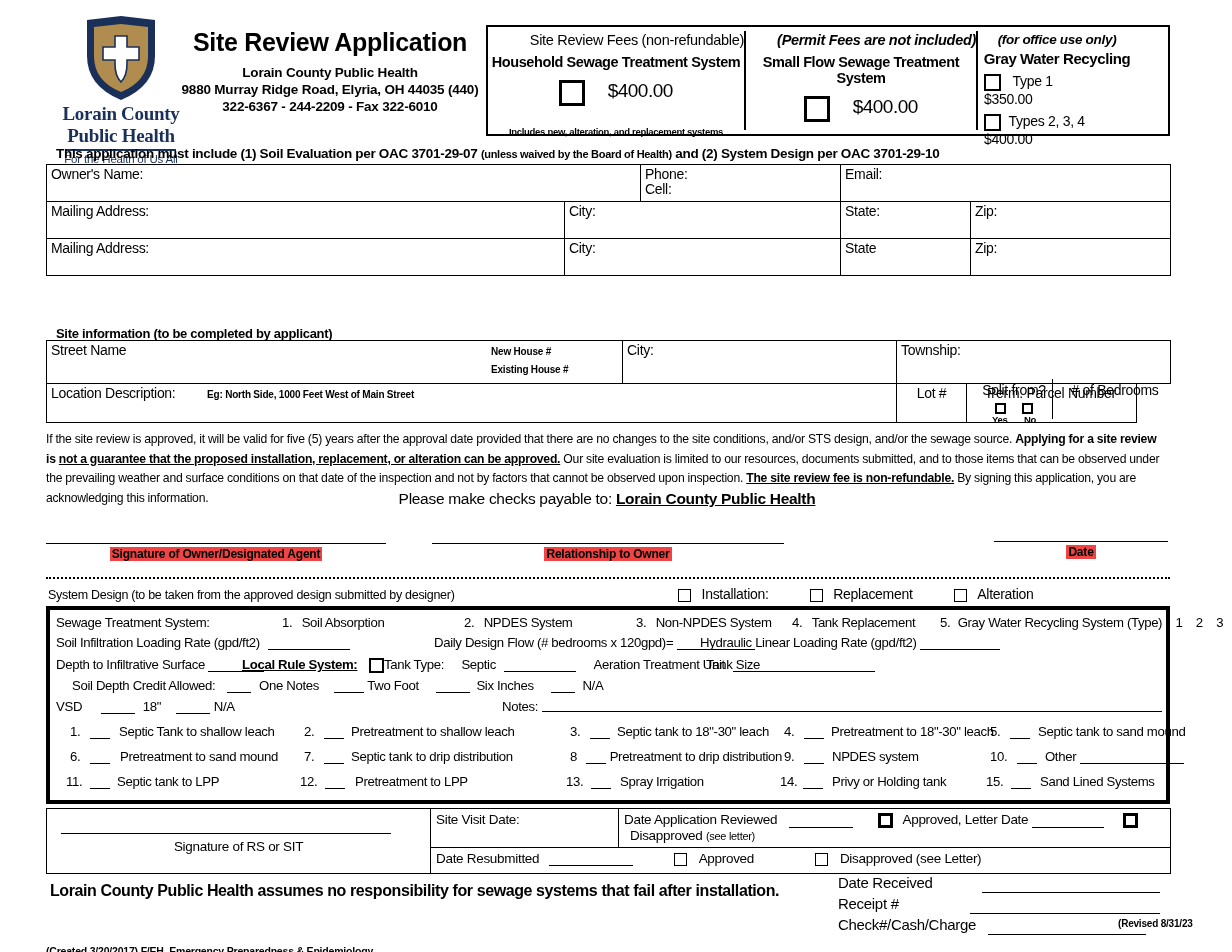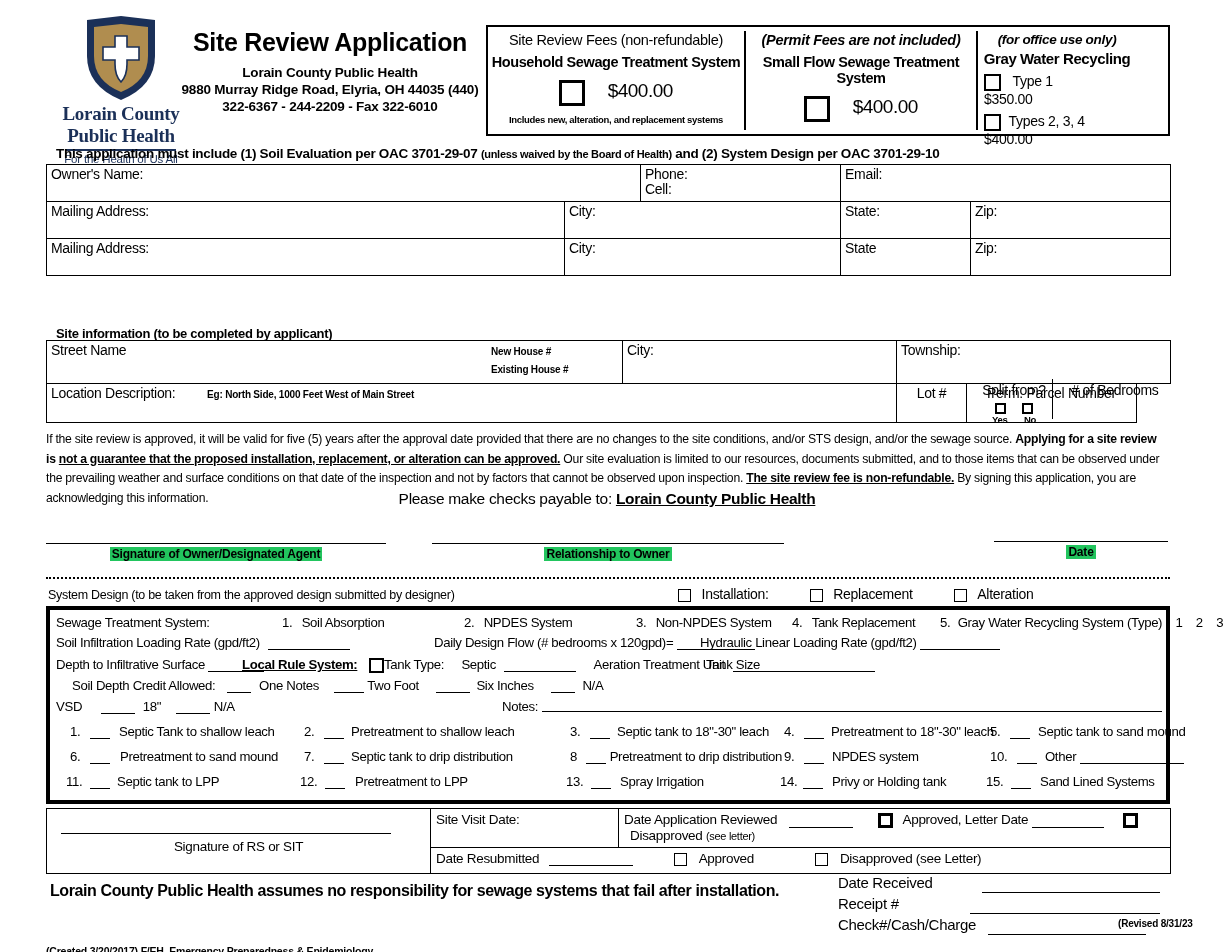--- a/index.html
+++ b/index.html
@@ -10,21 +10,21 @@
     -webkit-font-smoothing:none;
   }
   .page{position:relative;width:1232px;height:952px;overflow:hidden;}
 
   
   .abs{position:absolute;}
   .b{font-weight:bold;}
   .i{font-style:italic;}
   .u{text-decoration:underline;}
   .ctr{text-align:center;}
-  .hl{background:#22c55e;padding:0 2px;}
+  .hl{background:#ef4444;padding:0 2px;}
 
   .box{
     display:inline-block;border:2px solid #000;background:#fff;
     width:13px;height:13px;vertical-align:middle;box-sizing:border-box;
   }
   .box.lg{width:26px;height:26px;border-width:3px;}
   .box.md{width:17px;height:17px;border-width:2px;}
   .box.sm{width:11px;height:11px;border-width:2px;}
   .box.thin{border-width:1.5px;}
 
@@ -45,21 +45,21 @@
     left:180px;top:28px;width:300px;text-align:center;
     font-size:25px;font-weight:bold;letter-spacing:-0.3px;
   }
   .org{left:170px;top:64px;width:320px;text-align:center;
     font-size:13.5px;font-weight:bold;line-height:17px;letter-spacing:-0.2px;}
 
   
   .fee{left:486px;top:25px;width:684px;height:111px;border:2px solid #000;box-sizing:border-box;}
   .fee .vsep{position:absolute;top:4px;bottom:4px;width:0;border-left:2px solid #000;}
   .fee-col{position:absolute;top:0;}
-  .fee-head{font-size:14.5px;text-align:center;letter-spacing:-0.3px;}
+  .fee-head{font-size:14.5px;text-align:right;letter-spacing:-0.3px;}
   .fee-sub{font-size:14.5px;font-weight:bold;text-align:center;letter-spacing:-0.4px;}
   .fee-amt{font-size:19px;letter-spacing:-0.5px;}
   .fee-note{font-size:9.5px;font-weight:bold;text-align:center;letter-spacing:-0.3px;}
   .fee-office{font-size:13.5px;font-style:italic;font-weight:bold;text-align:center;letter-spacing:-0.3px;}
   .fee-gw{font-size:15px;font-weight:bold;text-align:center;letter-spacing:-0.4px;}
   .fee-gwrow{font-size:14px;letter-spacing:-0.3px;}
 
   
   .must{left:56px;top:146px;font-size:13.5px;font-weight:bold;letter-spacing:-0.3px;}
   .must .small{font-size:11px;}
@@ -133,21 +133,21 @@
     <div class="vsep" style="left:256px;"></div>
     <div class="vsep" style="left:488px;"></div>
 
     <div class="fee-col" style="left:0;top:5px;width:256px;">
       <div class="fee-head">Site Review Fees (non-refundable)</div>
       <div class="fee-sub" style="margin-top:6px;">Household Sewage Treatment System</div>
       <div style="margin-top:10px;text-align:center;">
         <span class="box lg"></span>
         <span class="fee-amt" style="margin-left:18px;">$400.00</span>
       </div>
-      <div class="fee-note" style="margin-top:8px;">Includes new, alteration, and replacement systems</div>
+      <div class="fee-note" style="margin-top:20px;">Includes new, alteration, and replacement systems</div>
     </div>
 
     <div class="fee-col" style="left:258px;top:5px;width:230px;">
       <div class="fee-head i b">(Permit Fees are not included)</div>
       <div class="fee-sub" style="margin-top:6px;">Small Flow Sewage Treatment System</div>
       <div style="margin-top:10px;text-align:center;">
         <span class="box lg"></span>
         <span class="fee-amt" style="margin-left:18px;">$400.00</span>
       </div>
     </div>

